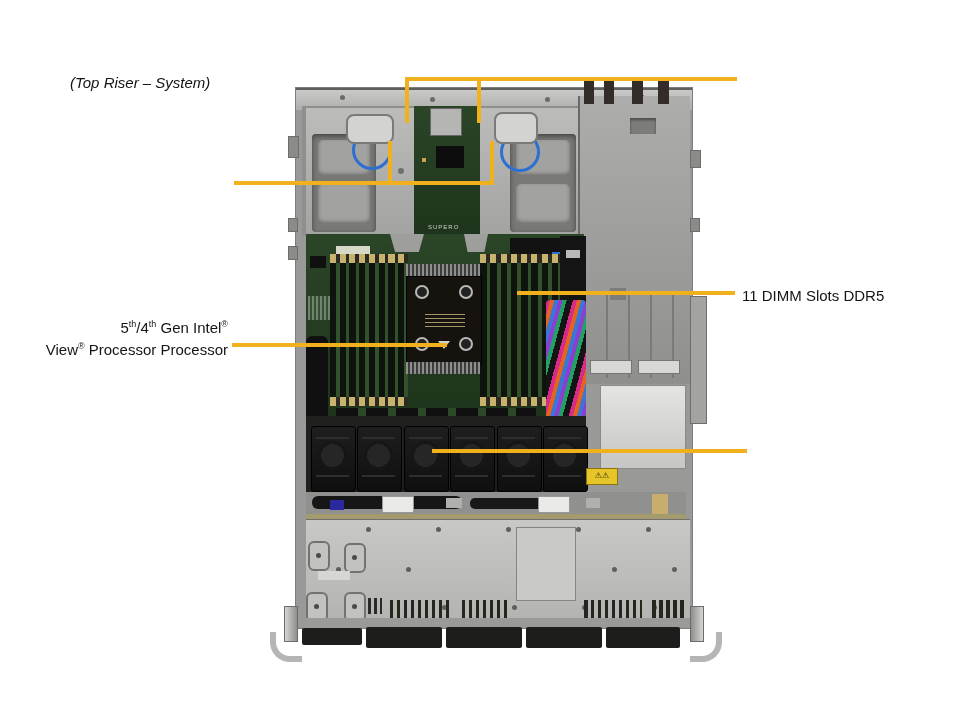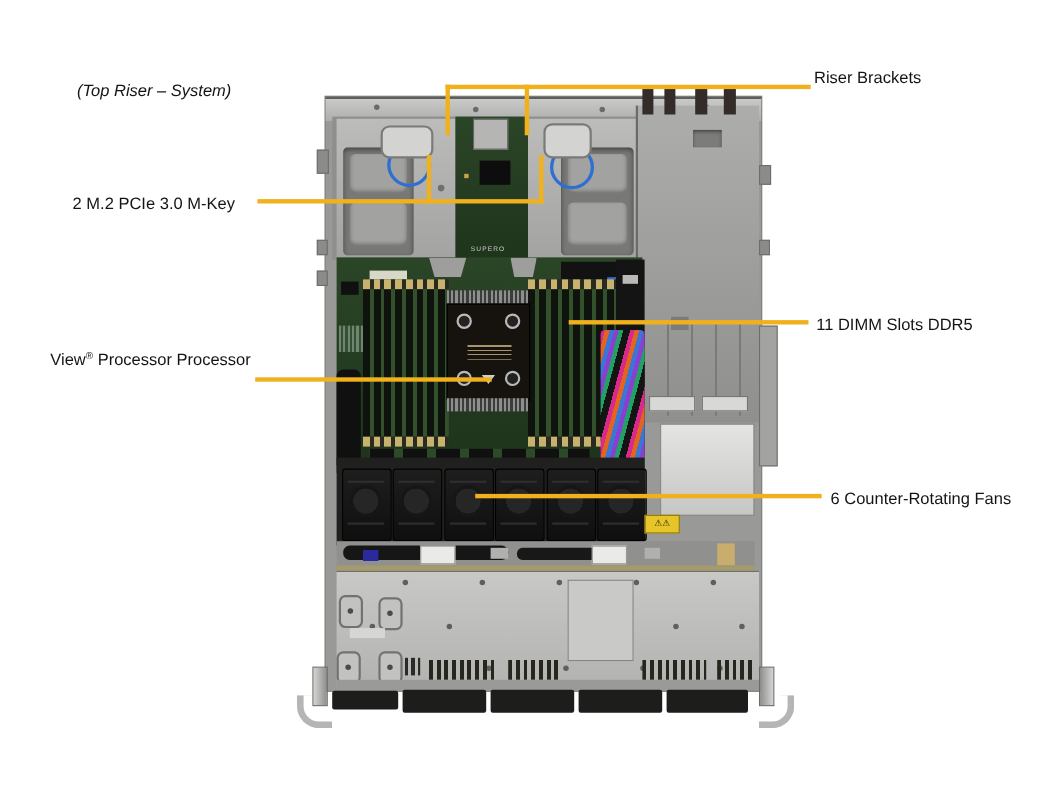--- a/index.html
+++ b/index.html
@@ -238,26 +238,24 @@
   <div class="cline" style="left:388px;top:141px;width:4px;height:44px;"></div>
   <div class="cline" style="left:490px;top:141px;width:4px;height:44px;"></div>
 
   <div class="cline" style="left:517px;top:291px;width:218px;height:4px;"></div>
   <div class="cline" style="left:232px;top:343px;width:215px;height:4px;"></div>
   <div class="cline" style="left:432px;top:449px;width:315px;height:4px;"></div>
 
   <div class="lbl" style="left:70px;top:73px;font-style:italic;font-size:15px;">(Top Riser – System)</div>
 
   <div class="lbl" style="left:740px;top:61px;">
-    <div>Riser Brackets</div>
   </div>
 
-  <div class="lbl" style="left:66px;top:176px;">2 M.2 PCIe 3.0 M-Key</div>
 
   <div class="lbl" style="left:742px;top:286px;">11 DIMM Slots DDR5</div>
 
   <div class="lbl" style="left:28px;top:317px;width:200px;text-align:right;line-height:22px;">
+    <div><span>5</span><sup>th</sup><span>/4</span><sup>th</sup><span> Gen Intel</span><sup>®</sup></div>
     <div><span>View</span><sup>®</sup><span> Processor Processor</span></div>
   </div>
 
-  <div class="lbl" style="left:755px;top:444px;">6 Counter-Rotating Fans</div>
 
 </div>
 
 </body></html>

